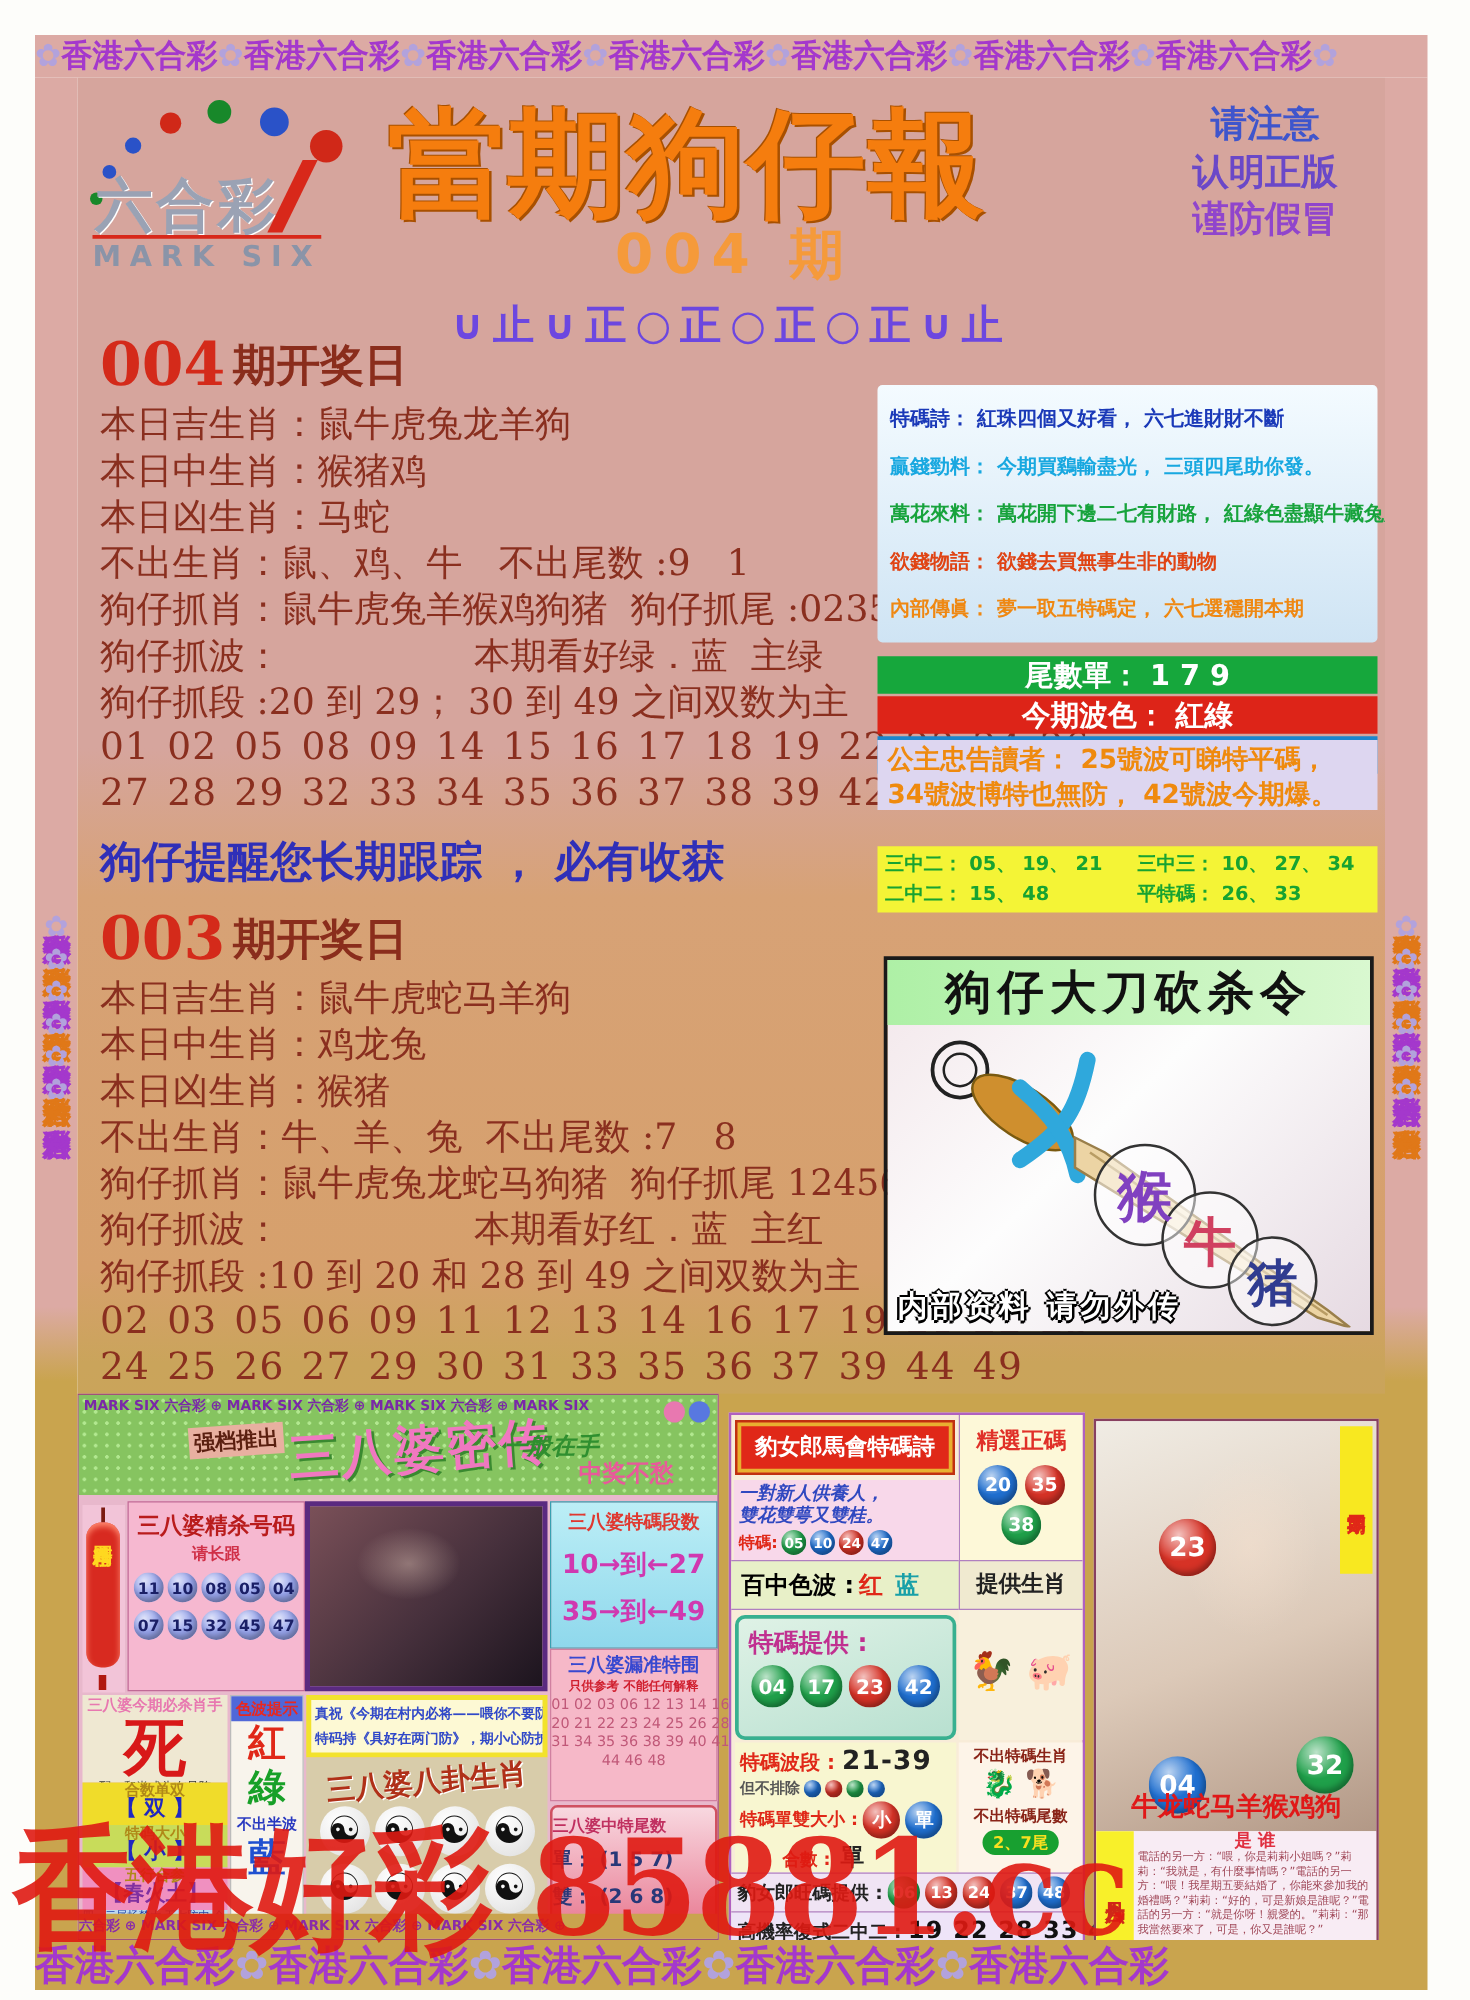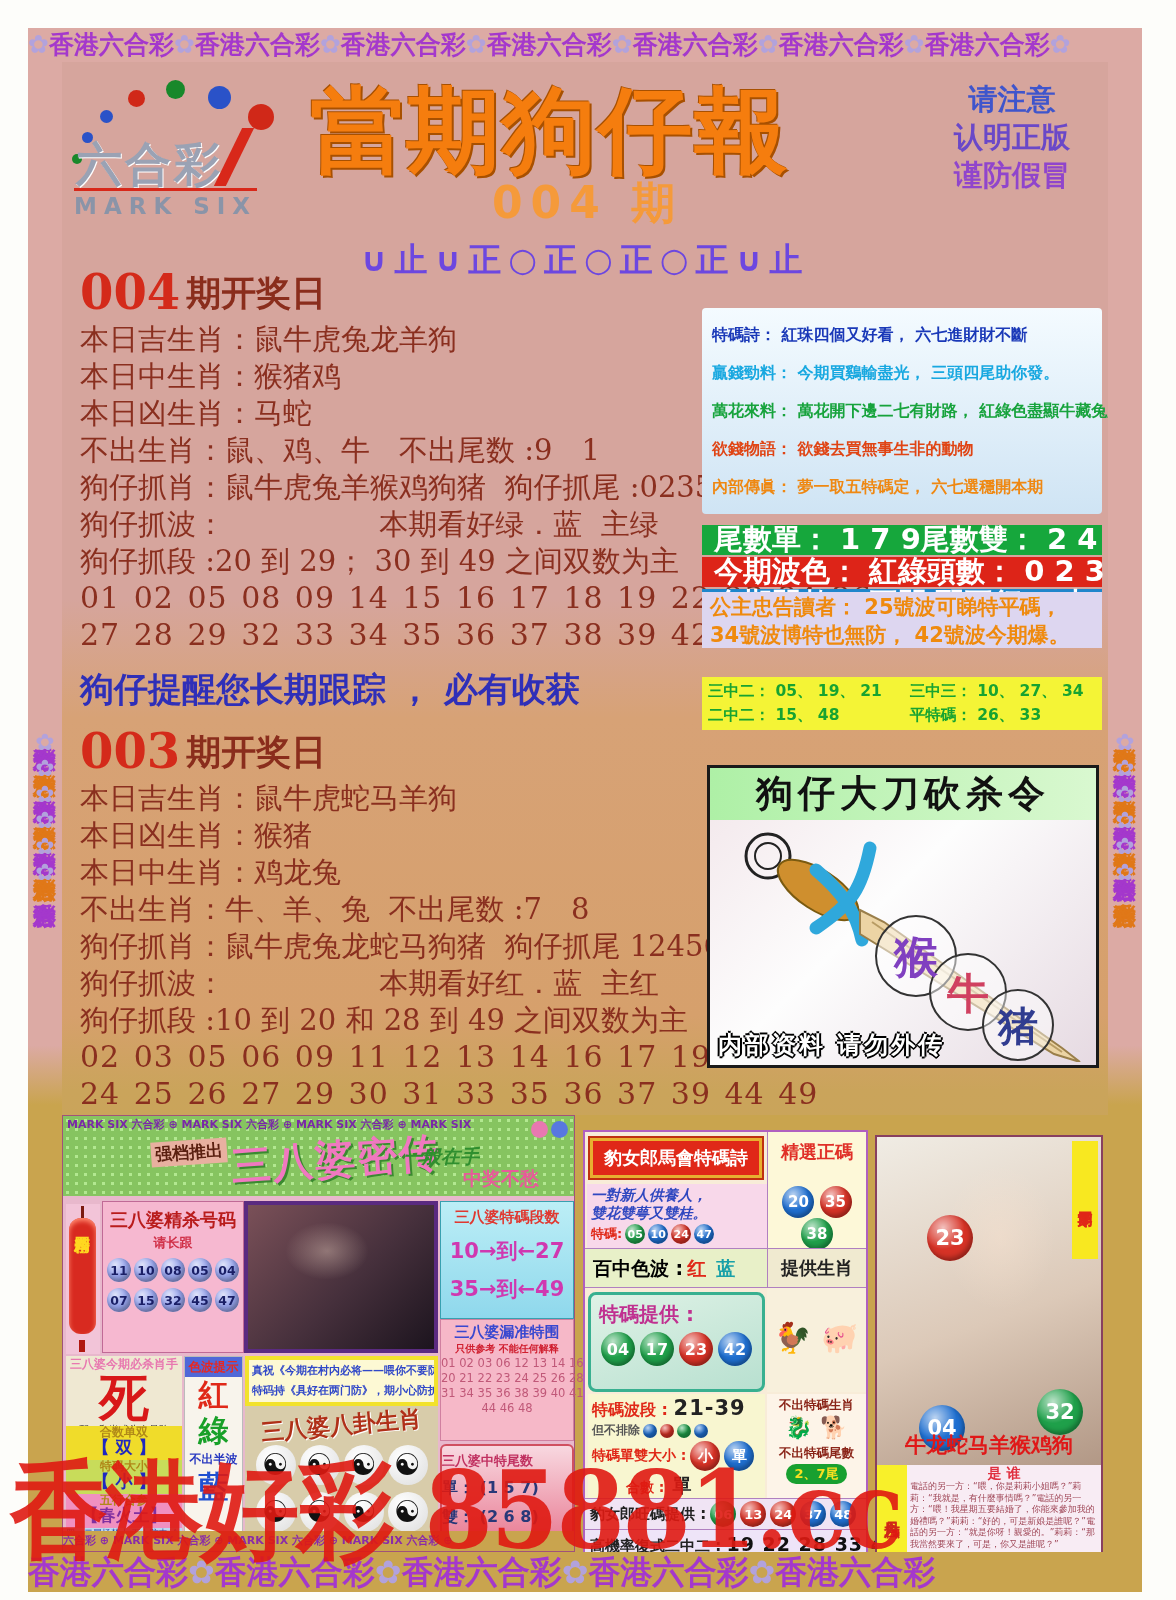--- a/index.html
+++ b/index.html
@@ -38,21 +38,21 @@
   .hnum{font-size:48px;font-weight:bold;color:#d42a1a;vertical-align:-4px;}
   .hrest{font-size:35px;font-weight:bold;color:#8a2d1c;margin-left:6px;}
   .tline{font-size:29px;line-height:36px;white-space:pre;margin-top:1px;}
   .nline{font-size:30px;line-height:37px;white-space:pre;letter-spacing:1px;word-spacing:3px;}
   .remind{font-size:34px;font-weight:bold;color:#2f2fb8;margin:14px 0 10px 0;font-family:"DejaVu Sans",sans-serif;}
 
   
   .tipsbox{left:640px;top:246px;width:400px;height:206px;background:linear-gradient(180deg,#f4fbff 0%,#cfe4f4 100%);border-radius:4px;padding:8px 10px;box-sizing:border-box;}
   .tipline{font-size:16px;font-weight:bold;line-height:38px;white-space:nowrap;}
   .t1{color:#1a39b8;} .t2{color:#18a8e0;} .t3{color:#17a33c;} .t4{color:#e04414;} .t5{color:#ef8812;}
-  .statbar{left:640px;width:400px;height:30px;display:flex;justify-content:space-between;align-items:center;padding:0 12px;box-sizing:border-box;color:#fff;font-size:29px;font-weight:bold;white-space:nowrap;}
+  .statbar{left:640px;width:400px;height:30px;display:flex;justify-content:space-between;align-items:center;padding:0 12px;box-sizing:border-box;color:#fff;font-size:23px;font-weight:bold;white-space:nowrap;flex-direction:column;}
   .gbar{top:463px;background:#16a73c;} .rbar{top:495px;background:#dd2418;} .bbar{top:527px;background:#1e86cc;}
   .princess{left:640px;top:530px;width:400px;height:56px;background:#ddd6f0;color:#ef8a0e;font-size:21px;font-weight:bold;line-height:28px;padding:1px 8px;box-sizing:border-box;white-space:nowrap;}
   .combo{left:640px;top:615px;width:400px;height:53px;background:#f4f436;color:#17a331;font-size:15.5px;font-weight:bold;display:grid;grid-template-columns:52% 48%;align-items:center;padding:2px 6px;box-sizing:border-box;white-space:nowrap;}
 
   
   .swordbox{left:645px;top:703px;width:392px;height:303px;background:linear-gradient(135deg,#f2e6ea 0%,#fdfdfd 45%,#e6dae2 100%);border:3px solid #1a1a1a;box-sizing:border-box;}
   .swordtitle{height:52px;background:linear-gradient(90deg,#aef0a6,#d9f8d0);font-size:37px;font-weight:bold;color:#111;text-align:center;line-height:52px;letter-spacing:5px;}
   .swordfoot{position:absolute;left:8px;bottom:4px;font-size:24px;font-weight:bold;color:#fff;letter-spacing:3px;
     text-shadow:2px 0 0 #000,-2px 0 0 #000,0 2px 0 #000,0 -2px 0 #000,1px 1px 0 #000;}
 
@@ -225,22 +225,22 @@
       <div class="tline">本日凶生肖：马蛇</div>
       <div class="tline">不出生肖：鼠、鸡、牛　不出尾数 :9　1</div>
       <div class="tline">狗仔抓肖：鼠牛虎兔羊猴鸡狗猪  狗仔抓尾 :023568</div>
       <div class="tline">狗仔抓波：　　　　　 本期看好绿．蓝  主绿</div>
       <div class="tline">狗仔抓段 :20 到 29； 30 到 49 之间双数为主</div>
       <div class="nline">01 02 05 08 09 14 15 16 17 18 19 22 23 24 26</div>
       <div class="nline">27 28 29 32 33 34 35 36 37 38 39 42 43 47 48</div>
       <div class="remind">狗仔提醒您长期跟踪 ， 必有收获</div>
       <div><span class="hnum">003</span><span class="hrest">期开奖日</span></div>
       <div class="tline">本日吉生肖：鼠牛虎蛇马羊狗</div>
+      <div class="tline">本日中生肖：鸡龙兔</div>
       <div class="tline">本日凶生肖：猴猪</div>
-      <div class="tline">本日中生肖：鸡龙兔</div>
       <div class="tline">不出生肖：牛、羊、兔  不出尾数 :7　8</div>
       <div class="tline">狗仔抓肖：鼠牛虎兔龙蛇马狗猪  狗仔抓尾 124569</div>
       <div class="tline">狗仔抓波：　　　　　 本期看好红．蓝  主红</div>
       <div class="tline">狗仔抓段 :10 到 20 和 28 到 49 之间双数为主</div>
       <div class="nline">02 03 05 06 09 11 12 13 14 16 17 19 21 22 23</div>
       <div class="nline">24 25 26 27 29 30 31 33 35 36 37 39 44 49</div>
     </div>
 
     <div class="abs tipsbox">
       <div class="tipline t1">特碼詩：  紅珠四個又好看， 六七進財財不斷</div>
@@ -397,21 +397,21 @@
           <div class="tail-line">雙： (2 6 8)</div>
         </div>
 
         <div class="pl-strip2">六合彩 ⊕ MARK SIX 六合彩 ⊕ MARK SIX 六合彩 ⊕ MARK SIX 六合彩 ⊕</div>
       </div>
 
       <div class="abs pm">
         <div class="pm-titlebox">豹女郎馬會特碼詩</div>
         <div class="pm-zheng">
           <div class="zheng-title">精選正碼</div>
-          <div style="margin-top:22px;">
+          <div style="margin-top:8px;">
             <span class="ball b32" data-c="blue">20</span>
             <span class="ball b32" data-c="red">35</span>
           </div>
           <div><span class="ball b32" data-c="green">38</span></div>
         </div>
         <div class="pm-poem">
           <div class="poemline">一對新人供養人，</div>
           <div class="poemline">雙花雙萼又雙桂。</div>
           <div class="temarow">
             <span class="tema-label">特碼:</span>

